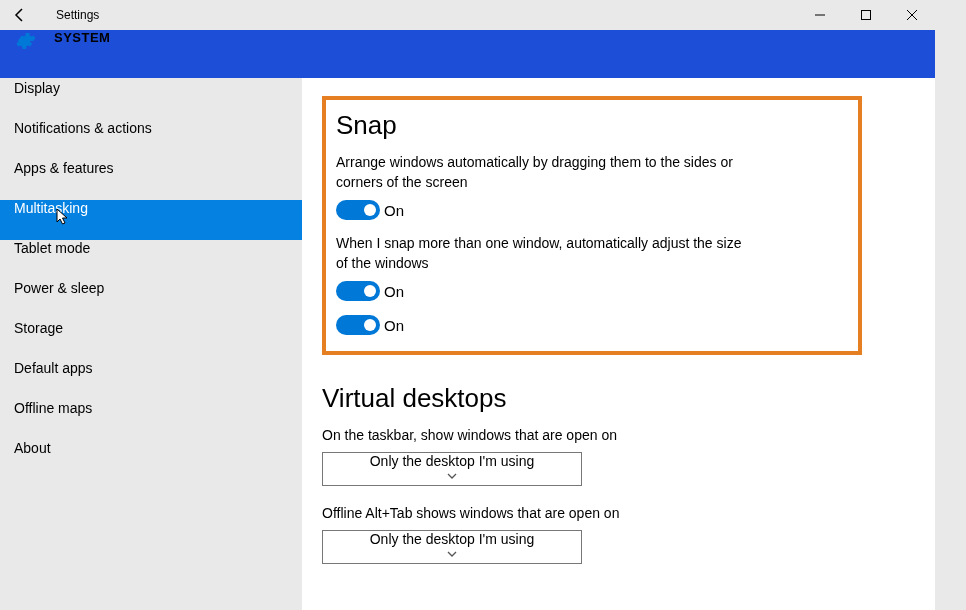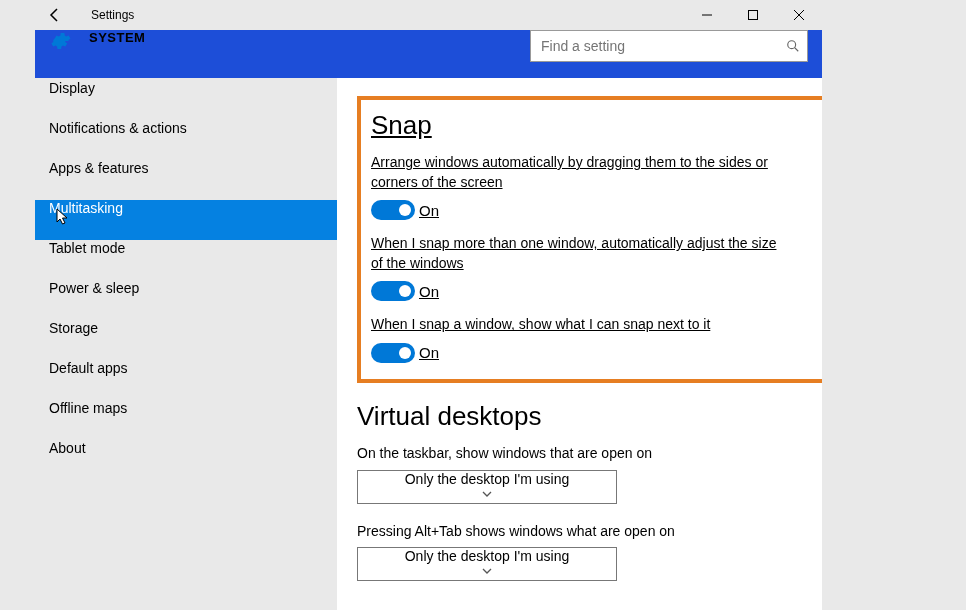--- a/index.html
+++ b/index.html
@@ -1,35 +1,35 @@
 <!DOCTYPE html>
 <html><head>
 <meta charset="utf-8">
 <style>
   * { box-sizing: border-box; margin: 0; padding: 0; font-family: "Segoe UI", Tahoma, sans-serif; }
   html, body { width: 966px; height: 610px; overflow: hidden; background: #e9e9e9; }
-  .window { width: 822px; height: 610px; background: #e9e9e9; position: relative; padding-left: 35px; }
+  .window { width: 935px; height: 610px; background: #e9e9e9; position: relative; }
   .titlebar { height: 30px; display: flex; align-items: center; background: #e9e9e9; }
   .back-btn { width: 40px; height: 30px; display:flex; align-items:center; justify-content:center; font-size:16px;}
   .title { font-size: 12px; padding-left: 16px; color:#000; }
   .win-controls { margin-left:auto; display:flex; }
   .win-btn { width:46px; height:30px; display:flex; align-items:center; justify-content:center; font-size:12px; }
   .win-btn svg { width:12px; height:12px; }
   .header-row { height:48px; display:flex; align-items:flex-start; padding-left:14px; padding-right:14px; background:#1d4ed8; }
   .gear { width:22px; height:22px; margin-right:18px; color:#0078d7; display:flex; align-items:center; justify-content:center;}
   .section-title { font-size:13px; font-weight:600; letter-spacing:0.5px; }
   .search-wrap { margin-left:auto; width:278px; height:32px; border:1px solid #999; background:#fff; display:flex; align-items:center; }
   .search-wrap input { flex:1; border:0; outline:0; padding:0 10px; font-size:14px; color:#555; background:transparent; height:30px; }
   .search-icon { width:28px; display:flex; align-items:center; justify-content:center; }
   .body { display:flex; height: calc(610px - 30px - 48px); }
   .sidebar { width:302px; background:#e9e9e9; padding-top:2px; }
   .nav-item { height:40px; display:flex; align-items:flex-start; padding-left:14px; font-size:14px; color:#000; cursor:pointer; }
   .nav-item.active { background:#0581e1; color:#fff; position:relative;}
   .content { flex:1; background:#fff; padding:18px 18px 18px 20px; overflow:auto; }
-  .snap-box { border:4px solid #e67e22; padding:10px 14px 16px 10px; margin-bottom:18px; width:540px;text-decoration:underline; }
+  .snap-box { border:4px solid #e67e22; padding:10px 14px 16px 10px; margin-bottom:28px; width:540px; }
   .h1 { font-size:26px; font-weight:400; margin-bottom:12px; }
   .h1.vd { margin-left:0; }
   .desc { font-size:14px; color:#000; line-height:1.4; max-width:420px; margin-bottom:8px; }
   .toggle-row { display:flex; align-items:center; gap:4px; margin-bottom:14px; }
   .toggle { width:44px; height:20px; border-radius:10px; background:#0078d7; position:relative; }
   .toggle .knob { width:12px; height:12px; border-radius:50%; background:#fff; position:absolute; right:4px; top:4px; }
   .toggle-label { font-size:15px; }
   .select { width:260px; height:34px; border:1.5px solid #777; display:flex; align-items:center; padding:0 10px; font-size:14px; justify-content:space-between; margin-top:6px;flex-direction:column; }
   .chev { font-size:12px; color:#555; }
   .cursor { position:absolute; left:56px; top:208px; width:14px; height:18px; pointer-events:none; }
@@ -67,29 +67,20 @@
     </div>
   </div>
 
   <div class="header-row">
     <div class="gear">
       <svg viewBox="0 0 24 24" width="22" height="22" fill="#0078d7">
           <path d="M12 8a4 4 0 100 8 4 4 0 000-8zm9.4 4a7.7 7.7 0 00-.1-1l2.1-1.6-2-3.4-2.5 1a7.6 7.6 0 00-1.7-1l-.4-2.7h-4l-.4 2.7c-.6.2-1.2.6-1.7 1l-2.5-1-2 3.4L4.7 11a7.7 7.7 0 000 2l-2.1 1.6 2 3.4 2.5-1c.5.4 1.1.8 1.7 1l.4 2.7h4l.4-2.7c.6-.2 1.2-.6 1.7-1l2.5 1 2-3.4-2.1-1.6c.1-.3.1-.7.1-1z"></path>
         </svg>
     </div>
     <div class="section-title">SYSTEM</div>
-    <div class="search-wrap">
-      <input type="text" placeholder="Find a setting" style="">
-      <div class="search-icon">
-        <svg viewBox="0 0 16 16" width="14" height="14">
-            <circle cx="6.5" cy="6.5" r="4.5" stroke="#666" stroke-width="1.3" fill="none"></circle>
-            <line x1="10" y1="10" x2="14" y2="14" stroke="#666" stroke-width="1.3"></line>
-          </svg>
-      </div>
-    </div>
   </div>
 
   <div class="body">
 
     <div class="sidebar">
       <div class="nav-item">
           <span>Display</span>
         </div>
       <div class="nav-item">
           <span>Notifications &amp; actions</span>
@@ -134,21 +125,20 @@
         </div>
 
         <div class="desc">When I snap more than one window, automatically adjust the size of the windows</div>
         <div class="toggle-row">
           <div class="toggle">
               <div class="knob"></div>
             </div>
           <div class="toggle-label">On</div>
         </div>
 
-        <div class="desc">When I snap a window, show what I can snap next to it</div>
         <div class="toggle-row" style="margin-bottom:0">
           <div class="toggle">
               <div class="knob"></div>
             </div>
           <div class="toggle-label">On</div>
         </div>
       </div>
 
       <div class="h1 vd">Virtual desktops</div>
 
@@ -158,21 +148,21 @@
           <span>Only the desktop I'm using</span>
           <span class="chev">
             <svg viewBox="0 0 12 12" width="12" height="12">
                 <path d="M2 4 L6 8 L10 4" stroke="#555" stroke-width="1.3" fill="none"></path>
               </svg>
           </span>
         </div>
       </div>
 
       <div class="vd-group">
-        <div class="desc" style="margin-bottom:2px">Pressing Alt+Tab shows windows what are open on</div>
+        <div class="desc" style="margin-bottom:2px">Offline Alt+Tab shows windows that are open on</div>
         <div class="select">
           <span>Only the desktop I'm using</span>
           <span class="chev">
             <svg viewBox="0 0 12 12" width="12" height="12">
                 <path d="M2 4 L6 8 L10 4" stroke="#555" stroke-width="1.3" fill="none"></path>
               </svg>
           </span>
         </div>
       </div>
 

